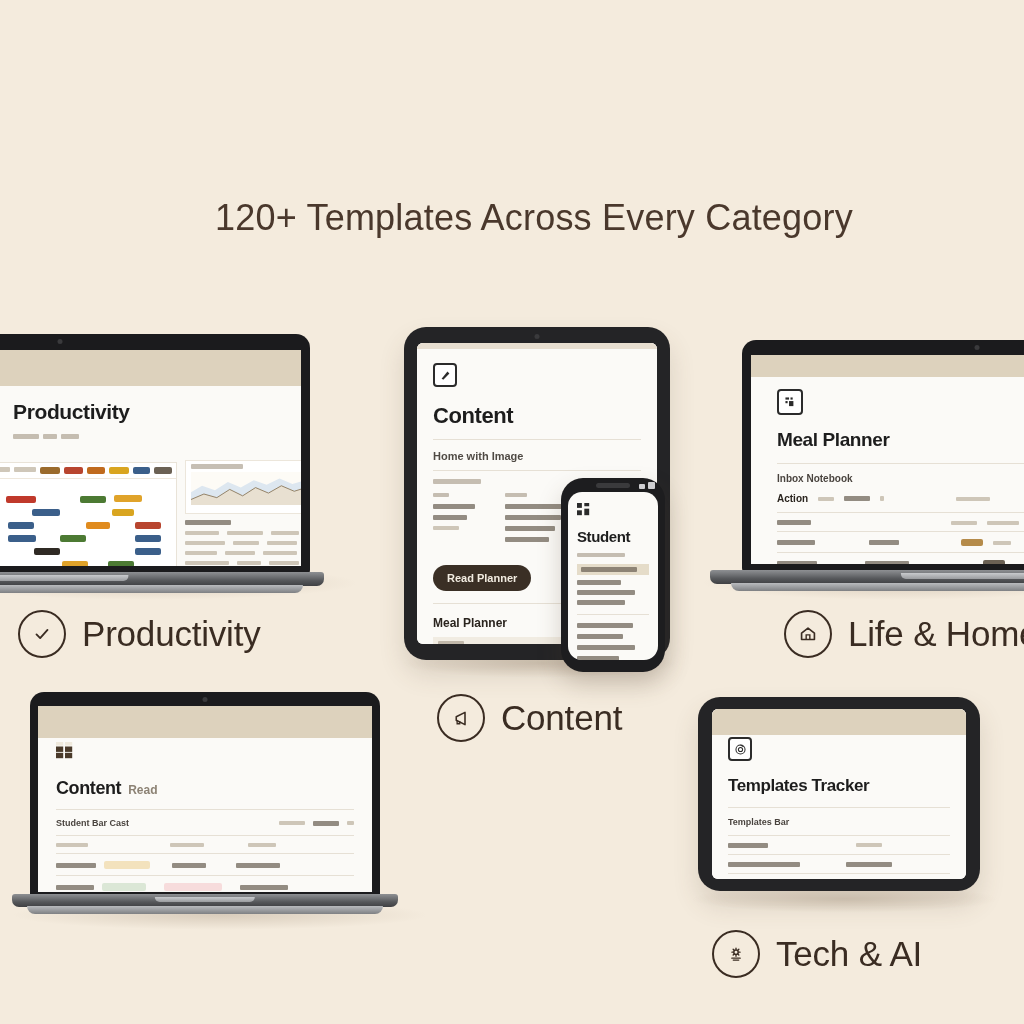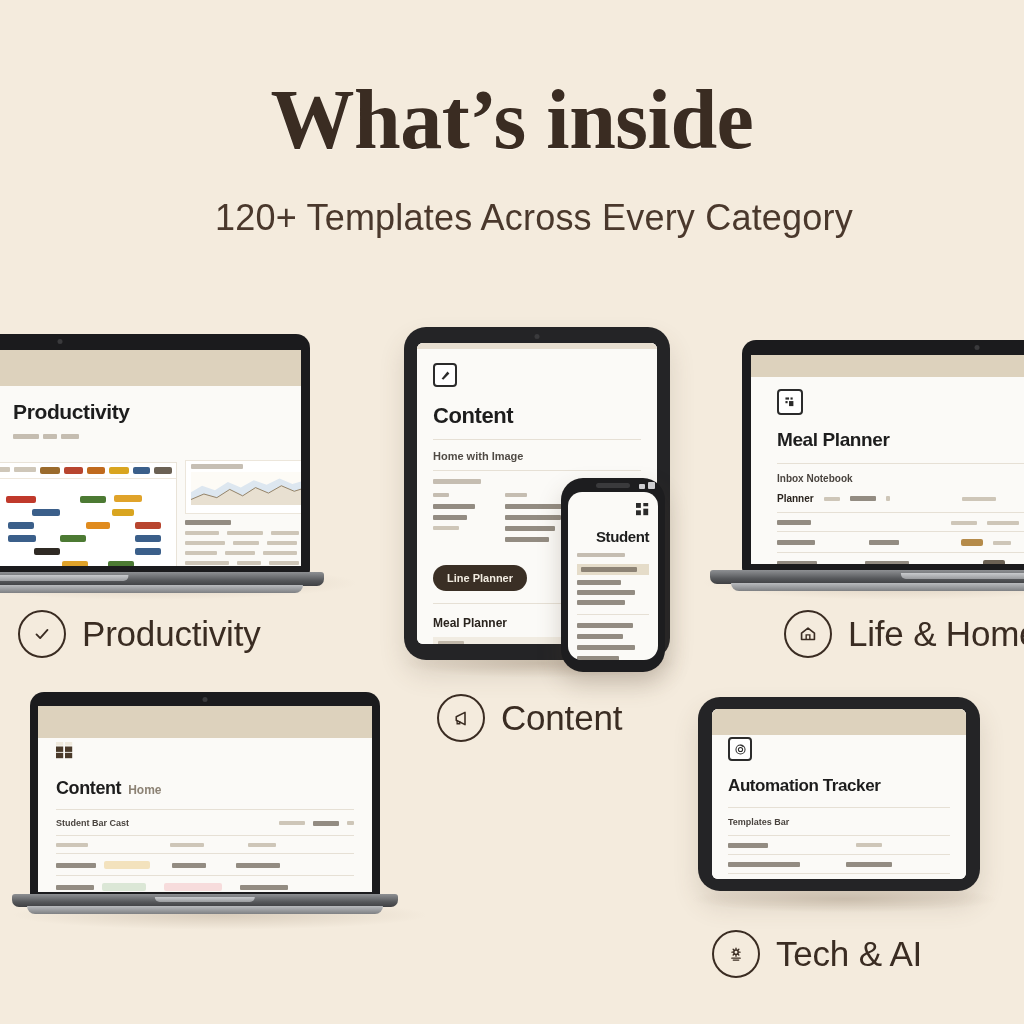--- a/index.html
+++ b/index.html
@@ -111,21 +111,20 @@
      background:radial-gradient(ellipse at center, rgba(120,96,70,.22) 0%, rgba(120,96,70,0) 70%);}
 
   
   .chip{display:inline-block;border-radius:2px;height:7px;}
 </style>
 </head>
 <body>
 
 <div class="stage">
 
-  <div class="headline">What’s inside</div>
   <div class="subhead">120+ Templates Across Every Category</div>
 
   <div class="shadow" style="left:-60px;top:566px;width:420px;height:34px;"></div>
 
   <div class="device" style="left:-190px;top:334px;width:500px;height:240px;">
     <div class="lid" style="inset:0;">
       <div class="cam"></div>
       <div class="lid-inner" style="left:9px;right:9px;top:16px;bottom:8px;">
         <div class="screen-doc">
           <div class="doc-cover" style="height:36px;"></div>
@@ -266,21 +265,21 @@
               <div style="display:flex;align-items:center;gap:6px;margin-bottom:6px;">
                 <span class="blurline" style="width:32px;height:5px;"></span>
                 <span class="chip" style="width:14px;background:#d7d7d7;height:8px;"></span>
               </div>
               <span class="blurline" style="display:block;width:6px;height:5px;"></span>
             </div>
           </div>
 
           <div style="margin-top:14px;display:inline-block;background:#3a2f25;color:#f2ece1;
                       padding:7px 14px;border-radius:14px;font-size:11px;font-weight:700;">
-            <span>Line Planner</span>
+            <span>Read Planner</span>
           </div>
           <div class="rule" style="margin-top:12px;"></div>
 
           <div class="doc-sub" style="font-size:12px;margin-top:12px;">Meal Planner</div>
 
           <div style="margin-top:7px;">
             <div style="background:#f1ece2;display:flex;gap:10px;padding:4px 5px;">
               <span class="blurline light" style="width:26px;height:4px;"></span>
             </div>
 
@@ -290,21 +289,21 @@
     </div>
   </div>
 
   <div class="phone" style="left:561px;top:478px;width:104px;height:194px;">
     <div class="notch"></div>
     <div class="statusbars">
       <i style="width:6px;height:5px;"></i>
         <i style="width:7px;height:7px;"></i>
     </div>
     <div class="phone-inner" style="left:7px;right:7px;top:14px;bottom:12px;">
-      <div class="doc-body" style="padding:10px 9px 0 9px;text-align:right;">
+      <div class="doc-body" style="padding:10px 9px 0 9px;">
         <svg viewBox="0 0 16 16" width="13" height="13">
           <rect x="0" y="0" width="6" height="6" fill="#2b2b2b"></rect>
           <rect x="9" y="0" width="6" height="4" fill="#2b2b2b"></rect>
           <rect x="0" y="9" width="6" height="6" fill="#2b2b2b"></rect>
           <rect x="9" y="7" width="6" height="8" fill="#2b2b2b"></rect>
         </svg>
         <div class="doc-title" style="font-size:15px;margin-top:8px;">Student</div>
         <div style="margin-top:8px;">
             <span class="blurline light" style="display:block;width:48px;height:4px;"></span>
           </div>
@@ -351,21 +350,21 @@
                 <rect x="2" y="2" width="5" height="3" fill="#2b2b2b"></rect>
                 <rect x="9" y="2" width="3" height="3" fill="#2b2b2b"></rect>
                 <rect x="2" y="7" width="3" height="3" fill="#2b2b2b"></rect>
                 <rect x="7" y="7" width="6" height="7" fill="#2b2b2b"></rect>
               </svg>
             </div>
             <div class="doc-title" style="font-size:19px;margin-top:14px;">Meal Planner</div>
             <div class="rule" style="margin-top:12px;"></div>
             <div class="doc-sub" style="font-size:10px;margin-top:9px;opacity:.85;">Inbox Notebook</div>
             <div style="display:flex;align-items:center;gap:10px;margin-top:9px;">
-              <span class="doc-sub" style="font-size:10px;">Planner</span>
+              <span class="doc-sub" style="font-size:10px;">Action</span>
               <span class="blurline faint" style="width:16px;height:4px;"></span>
               <span class="blurline" style="width:26px;height:5px;"></span>
               <span class="blurline faint" style="width:4px;height:5px;"></span>
               <span class="blurline faint" style="width:34px;height:4px;margin-left:62px;"></span>
             </div>
             <div class="rule" style="margin-top:8px;"></div>
             <div style="display:flex;align-items:center;gap:10px;margin-top:7px;">
               <span class="blurline" style="width:34px;height:5px;"></span>
               <span class="blurline faint" style="width:26px;height:4px;margin-left:130px;"></span>
               <span class="blurline faint" style="width:32px;height:4px;"></span>
@@ -406,21 +405,21 @@
             <svg viewBox="0 0 20 20" width="18" height="18" style="margin-top:-16px;">
               <rect x="0" y="0" width="8" height="4" fill="#efe9dc"></rect>
               <rect x="10" y="0" width="8" height="4" fill="#efe9dc"></rect>
               <rect x="0" y="5" width="8" height="6" fill="#4a3a2a"></rect>
               <rect x="10" y="5" width="8" height="6" fill="#4a3a2a"></rect>
               <rect x="0" y="12" width="8" height="6" fill="#4a3a2a"></rect>
               <rect x="10" y="12" width="8" height="6" fill="#4a3a2a"></rect>
             </svg>
             <div style="display:flex;align-items:baseline;gap:7px;margin-top:14px;">
               <span class="doc-title" style="font-size:18px;">Content</span>
-              <span style="font-size:12px;color:#8c8274;font-weight:700;">Home</span>
+              <span style="font-size:12px;color:#8c8274;font-weight:700;">Read</span>
             </div>
             <div class="rule" style="margin-top:10px;"></div>
             <div style="display:flex;align-items:center;justify-content:space-between;margin-top:8px;">
               <span class="doc-sub" style="font-size:9px;opacity:.85;">Student Bar Cast</span>
               <span style="display:flex;gap:8px;align-items:center;">
                 <span class="blurline faint" style="width:26px;height:4px;"></span>
                 <span class="blurline" style="width:26px;height:5px;"></span>
                 <span class="blurline faint" style="width:7px;height:4px;"></span>
               </span>
             </div>
@@ -463,21 +462,21 @@
       <div class="screen-doc">
         <div class="doc-cover" style="height:26px;"></div>
         <div class="doc-body" style="padding:9px 16px 0 16px;">
           <div class="doc-icon" style="width:20px;height:20px;margin-top:-7px;">
             <svg viewBox="0 0 20 20" width="13" height="13">
               <circle cx="10" cy="10" r="7" fill="none" stroke="#2b2b2b" stroke-width="1.6"></circle>
               <circle cx="10" cy="10" r="3.2" fill="none" stroke="#2b2b2b" stroke-width="1.6"></circle>
               <path d="M10 3 L15 6" stroke="#2b2b2b" stroke-width="1.6" fill="none"></path>
             </svg>
           </div>
-          <div class="doc-title" style="font-size:17px;margin-top:15px;">Automation Tracker</div>
+          <div class="doc-title" style="font-size:17px;margin-top:15px;">Templates Tracker</div>
           <div class="rule" style="margin-top:11px;"></div>
           <div class="doc-sub" style="font-size:9px;margin-top:9px;opacity:.85;">Templates Bar</div>
           <div class="rule" style="margin-top:8px;"></div>
           <div style="display:flex;justify-content:space-between;margin-top:7px;">
             <span class="blurline" style="width:40px;height:5px;"></span>
             <span class="blurline faint" style="width:26px;height:4px;margin-right:68px;"></span>
           </div>
           <div class="rule" style="margin-top:6px;"></div>
           <div style="display:flex;justify-content:space-between;margin-top:7px;">
             <span class="blurline" style="width:72px;height:5px;"></span>

